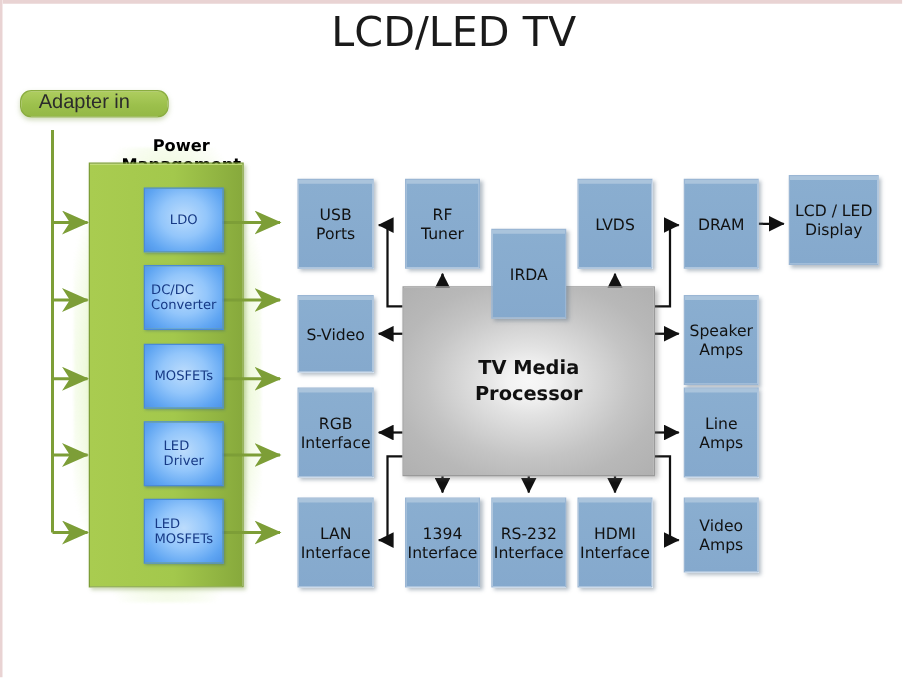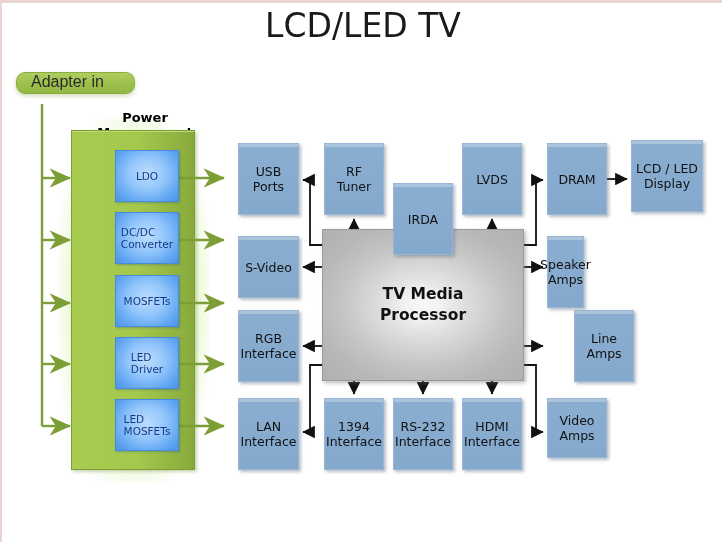--- a/index.html
+++ b/index.html
@@ -269,24 +269,24 @@
       </div>
       <div class="bbox" style="left: 322px; top: 398px; width: 60px; height: 72px;">
         <span>1394<br>Interface</span>
       </div>
       <div class="bbox" style="left: 391px; top: 398px; width: 60px; height: 72px;">
         <span>RS-232<br>Interface</span>
       </div>
       <div class="bbox" style="left: 460px; top: 398px; width: 60px; height: 72px;">
         <span>HDMI<br>Interface</span>
       </div>
-      <div class="bbox" style="left: 545px; top: 236px; width: 37px; height: 72px;">
+      <div class="bbox" style="left: 545px; top: 236px; width: 60px; height: 72px;">
         <span>Speaker<br>Amps</span>
       </div>
-      <div class="bbox" style="left: 545px; top: 310px; width: 60px; height: 72px; margin-left: 27px;">
+      <div class="bbox" style="left: 545px; top: 310px; width: 60px; height: 72px;">
         <span>Line<br>Amps</span>
       </div>
       <div class="bbox" style="left: 545px; top: 398px; width: 60px; height: 60px;">
         <span>Video<br>Amps</span>
       </div>
     </div>
 
 </div>
 
 </body></html>

